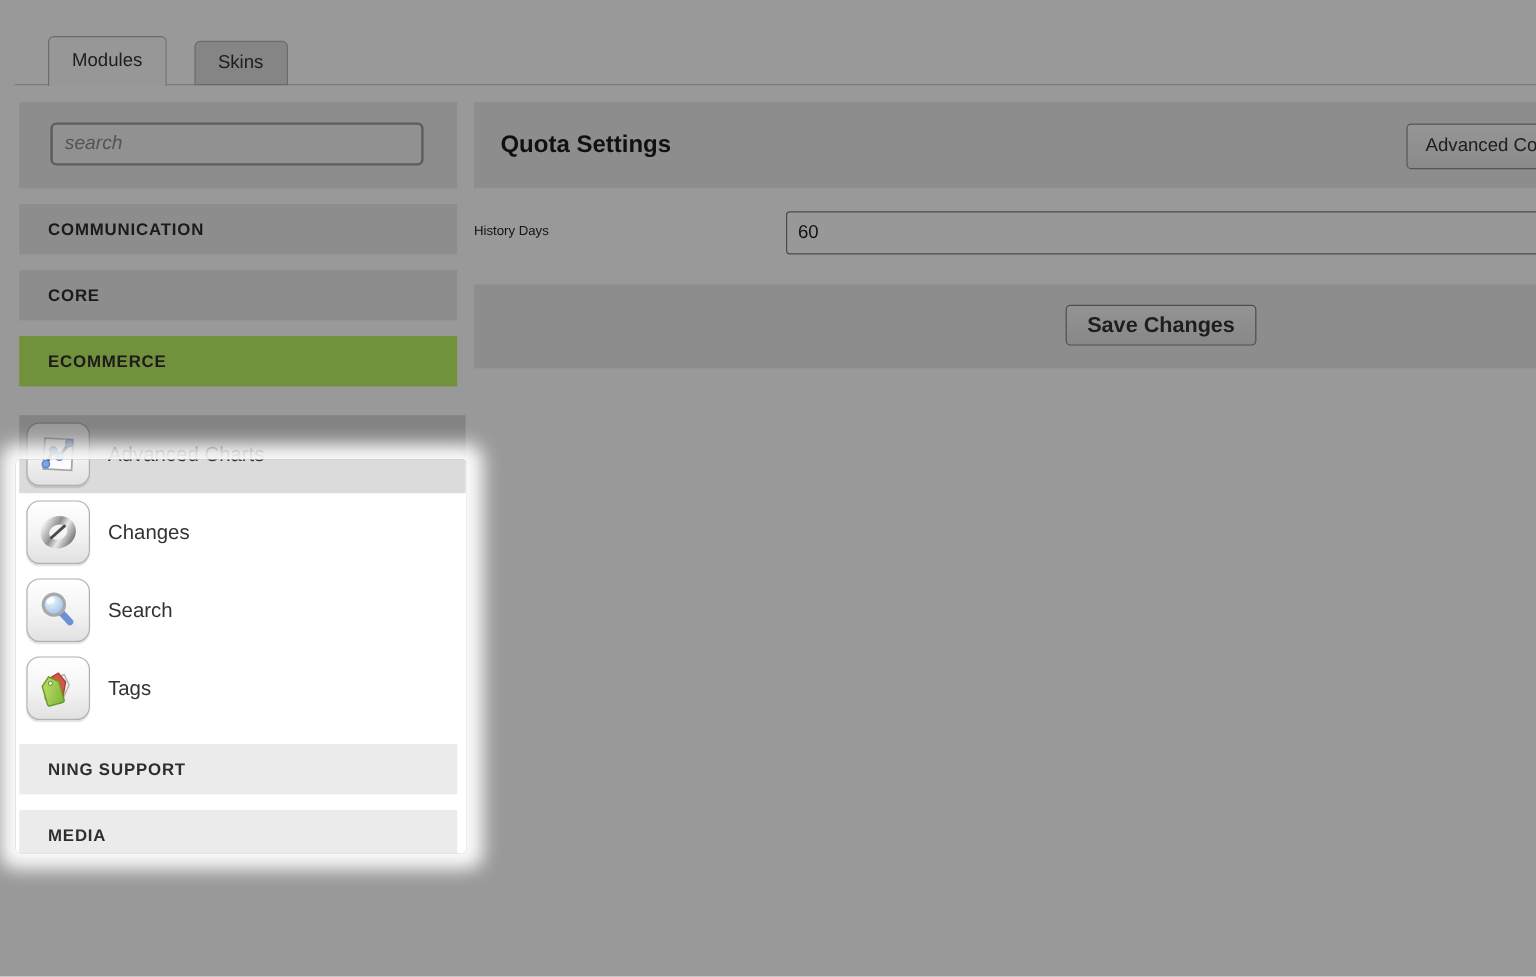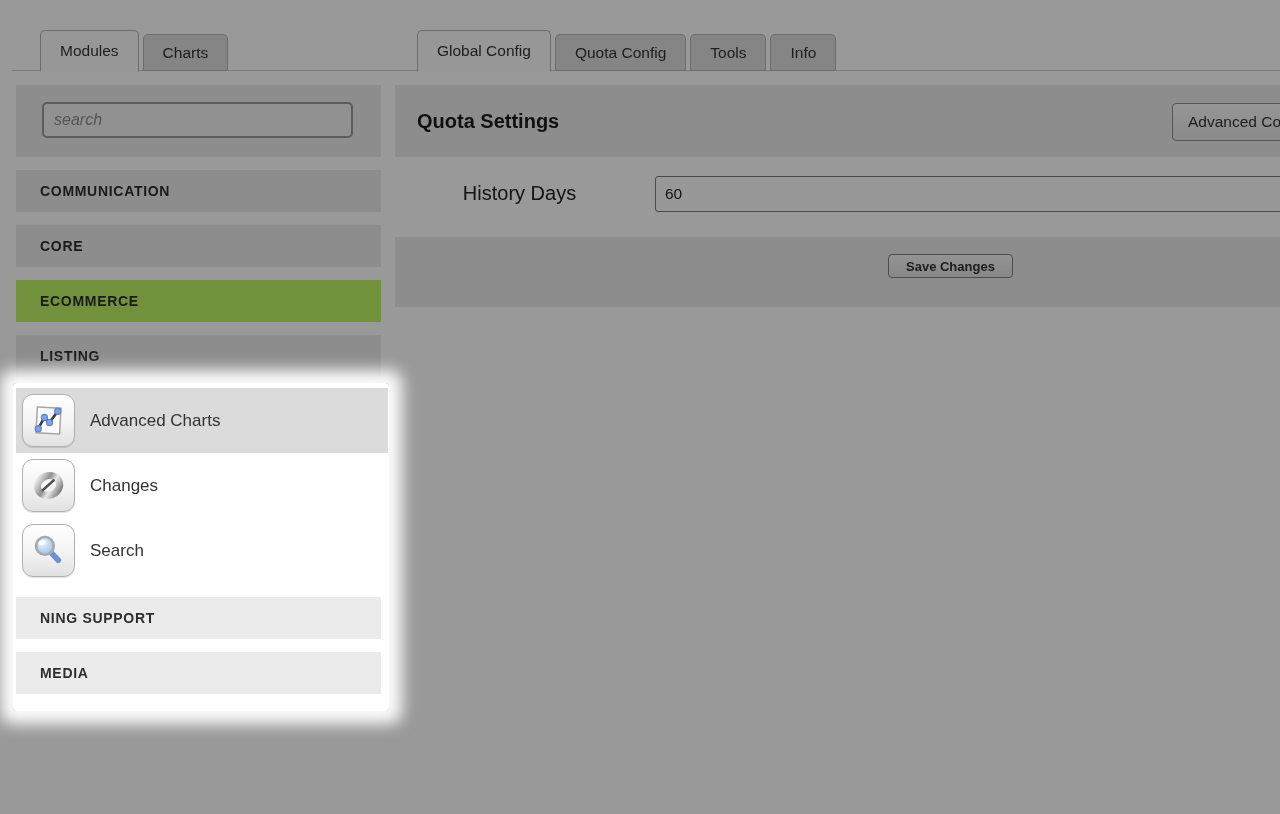--- a/index.html
+++ b/index.html
@@ -8,21 +8,21 @@
     background:#ffffff; font-family:"Liberation Sans", sans-serif;
     -webkit-font-smoothing:antialiased;
   }
   
   .tabline{position:absolute; top:70px; left:12px; width:1268px; height:1px; background:#cccccc;}
   .tabgroup{position:absolute; display:flex; align-items:flex-end; z-index:2;}
   .tabgroup.left{left:40px; top:30px;}
   .tabgroup.right{left:417px; top:30px;}
   .tab{
     box-sizing:border-box; height:37px; line-height:35px; padding:0 19px;
-    margin-right:4px; font-size:15.5px; color:#333;
+    margin-right:23px; font-size:15.5px; color:#333;
     background:#dedede; border:1px solid #b3b3b3; border-radius:5px 5px 0 0;
     white-space:nowrap; cursor:pointer;
   }
   .tab.active{
     height:42px; line-height:40px; background:#fcfcfc; border-bottom:1px solid #fcfcfc;
     margin-bottom:-1px;
   }
   
   #sidebar{position:absolute; left:16px; top:85px; width:365px;}
   .band{background:#ebebeb;}
@@ -64,71 +64,64 @@
   }
   #advanced-btn{
     position:absolute; left:777px; top:18px; height:38px; box-sizing:border-box;
     padding:0 15px; font-family:"Liberation Sans",sans-serif; font-size:15.5px; color:#333;
     background:linear-gradient(180deg,#fafafa,#e6e6e6);
     border:1px solid #8f8f8f; border-radius:4px; white-space:nowrap; cursor:pointer;
   }
   #field-row{position:relative; height:80px; background:#ffffff;}
   #history-label{
     position:absolute; left:0; top:0; width:249px; height:80px; line-height:73px;
-    text-align:center; font-size:20px; color:#222;
+    text-align:left; font-size:11px; color:#222;
   }
   #history-input{
     position:absolute; left:260px; top:19px; width:1080px; height:36px; box-sizing:border-box;
     border:1px solid #7d7d7d; border-radius:3px; background:#fdfdfd;
     font-family:"Liberation Sans",sans-serif; font-size:15.5px; color:#222; padding:0 9px; outline:none;
   }
   #save-band{position:relative; height:70px;}
   #save-btn{
-    position:absolute; left:493px; top:17px; height:24px; box-sizing:border-box;
-    padding:0 17px; font-family:"Liberation Sans",sans-serif; font-size:13px; font-weight:bold; color:#333;
+    position:absolute; left:493px; top:17px; height:34px; box-sizing:border-box;
+    padding:0 17px; font-family:"Liberation Sans",sans-serif; font-size:18px; font-weight:bold; color:#333;
     background:linear-gradient(180deg,#f6f6f6,#e2e2e2);
     border:1px solid #808080; border-radius:4px; white-space:nowrap; cursor:pointer;
   }
   
   #spotlight{
     position:absolute; left:13px; top:383px; width:376px; height:328px;
     border-radius:4px; pointer-events:none; z-index:50;
     box-shadow:0 0 15px 13px rgba(255,255,255,0.97), 0 0 0 2000px rgba(0,0,0,0.40);
   }
 </style>
 </head>
 <body>
 
 <div id="screen">
 
   <div class="tabline"></div>
 
   <div class="tabgroup left">
     <div class="tab active">Modules</div>
-    <div class="tab">Charts</div>
+    <div class="tab">Skins</div>
   </div>
 
-  <div class="tabgroup right">
-    <div class="tab active">Global Config</div>
-    <div class="tab">Quota Config</div>
-    <div class="tab">Tools</div>
-    <div class="tab">Info</div>
-  </div>
 
   <div id="sidebar">
 
     <div id="search-band" class="band">
       <input id="search-input" type="text" placeholder="search" style="">
     </div>
 
     <div class="section-bar" style="background:#ebebeb">COMMUNICATION</div>
     <div class="section-bar" style="background:#ebebeb">CORE</div>
     <div class="section-bar" style="background:#bef264">ECOMMERCE</div>
 
-    <div class="section-bar last" style="background:#ebebeb">LISTING</div>
 
     <div id="listing-items">
 
       <div class="item-row selected">
         <span class="icon-btn">
           <svg width="37" height="37" viewBox="0 0 36 36">
             <rect x="6.5" y="5.5" width="23" height="25" fill="#fcfcfc" stroke="#a5a5a5" stroke-width="1.4" transform="rotate(3 18 18)"></rect>
             <polyline points="8,26 14,15 19,20 27,9" fill="none" stroke="#3c3c3c" stroke-width="2.6" stroke-linejoin="round" stroke-linecap="round"></polyline>
             <circle cx="8" cy="26" r="3" fill="#7da2e8" stroke="#5c82c8" stroke-width="1.1"></circle>
             <circle cx="14" cy="15" r="3" fill="#7da2e8" stroke="#5c82c8" stroke-width="1.1"></circle>
@@ -167,20 +160,44 @@
               </radialGradient>
             </defs>
             <line x1="21" y1="20.5" x2="27.5" y2="27.5" stroke="#6f8fd4" stroke-width="5.5" stroke-linecap="round"></line>
             <circle cx="14.5" cy="13.5" r="8.6" fill="url(#lens)" stroke="#a9a9a9" stroke-width="2.6"></circle>
             <ellipse cx="11.8" cy="10.4" rx="3.6" ry="2.4" fill="rgba(255,255,255,0.85)" transform="rotate(-25 11.8 10.4)"></ellipse>
           </svg>
         </span>
         <span class="item-label">Search</span>
       </div>
 
+      <div class="item-row">
+        <span class="icon-btn">
+          <svg width="37" height="37" viewBox="0 0 36 36">
+            <defs>
+              <linearGradient id="tg" x1="0" y1="0" x2="1" y2="1">
+                <stop offset="0" stop-color="#c4e36a"></stop>
+                <stop offset="1" stop-color="#7fb33a"></stop>
+              </linearGradient>
+            </defs>
+            <g transform="rotate(24 18 18) translate(7 3)">
+              <path d="M4 9 L11 3 L18 9 L18 24 Q18 26 16 26 L6 26 Q4 26 4 24 Z" fill="#f2f2f2" stroke="#b5b5b5" stroke-width="1.2"></path>
+            </g>
+            <g transform="rotate(10 18 18) translate(5 3)">
+              <path d="M4 9 L11 3 L18 9 L18 24 Q18 26 16 26 L6 26 Q4 26 4 24 Z" fill="#d95548" stroke="#aa4238" stroke-width="1.2"></path>
+            </g>
+            <g transform="rotate(-16 18 18) translate(2 4)">
+              <path d="M4 9 L11 3 L18 9 L18 24 Q18 26 16 26 L6 26 Q4 26 4 24 Z" fill="url(#tg)" stroke="#699a2c" stroke-width="1.2"></path>
+              <circle cx="11" cy="8.5" r="1.6" fill="#ffffff" stroke="#699a2c" stroke-width="0.8"></circle>
+            </g>
+            <path d="M9 3.2 l0 3.6 M7.2 5 l3.6 0" stroke="#ffffff" stroke-width="1.2"></path>
+          </svg>
+        </span>
+        <span class="item-label">Tags</span>
+      </div>
 
     </div>
 
     <div class="after-gap"></div>
 
     <div class="section-bar" style="background:#ebebeb">NING SUPPORT</div>
     <div class="section-bar" style="background:#ebebeb">MEDIA</div>
 
   </div>
 

